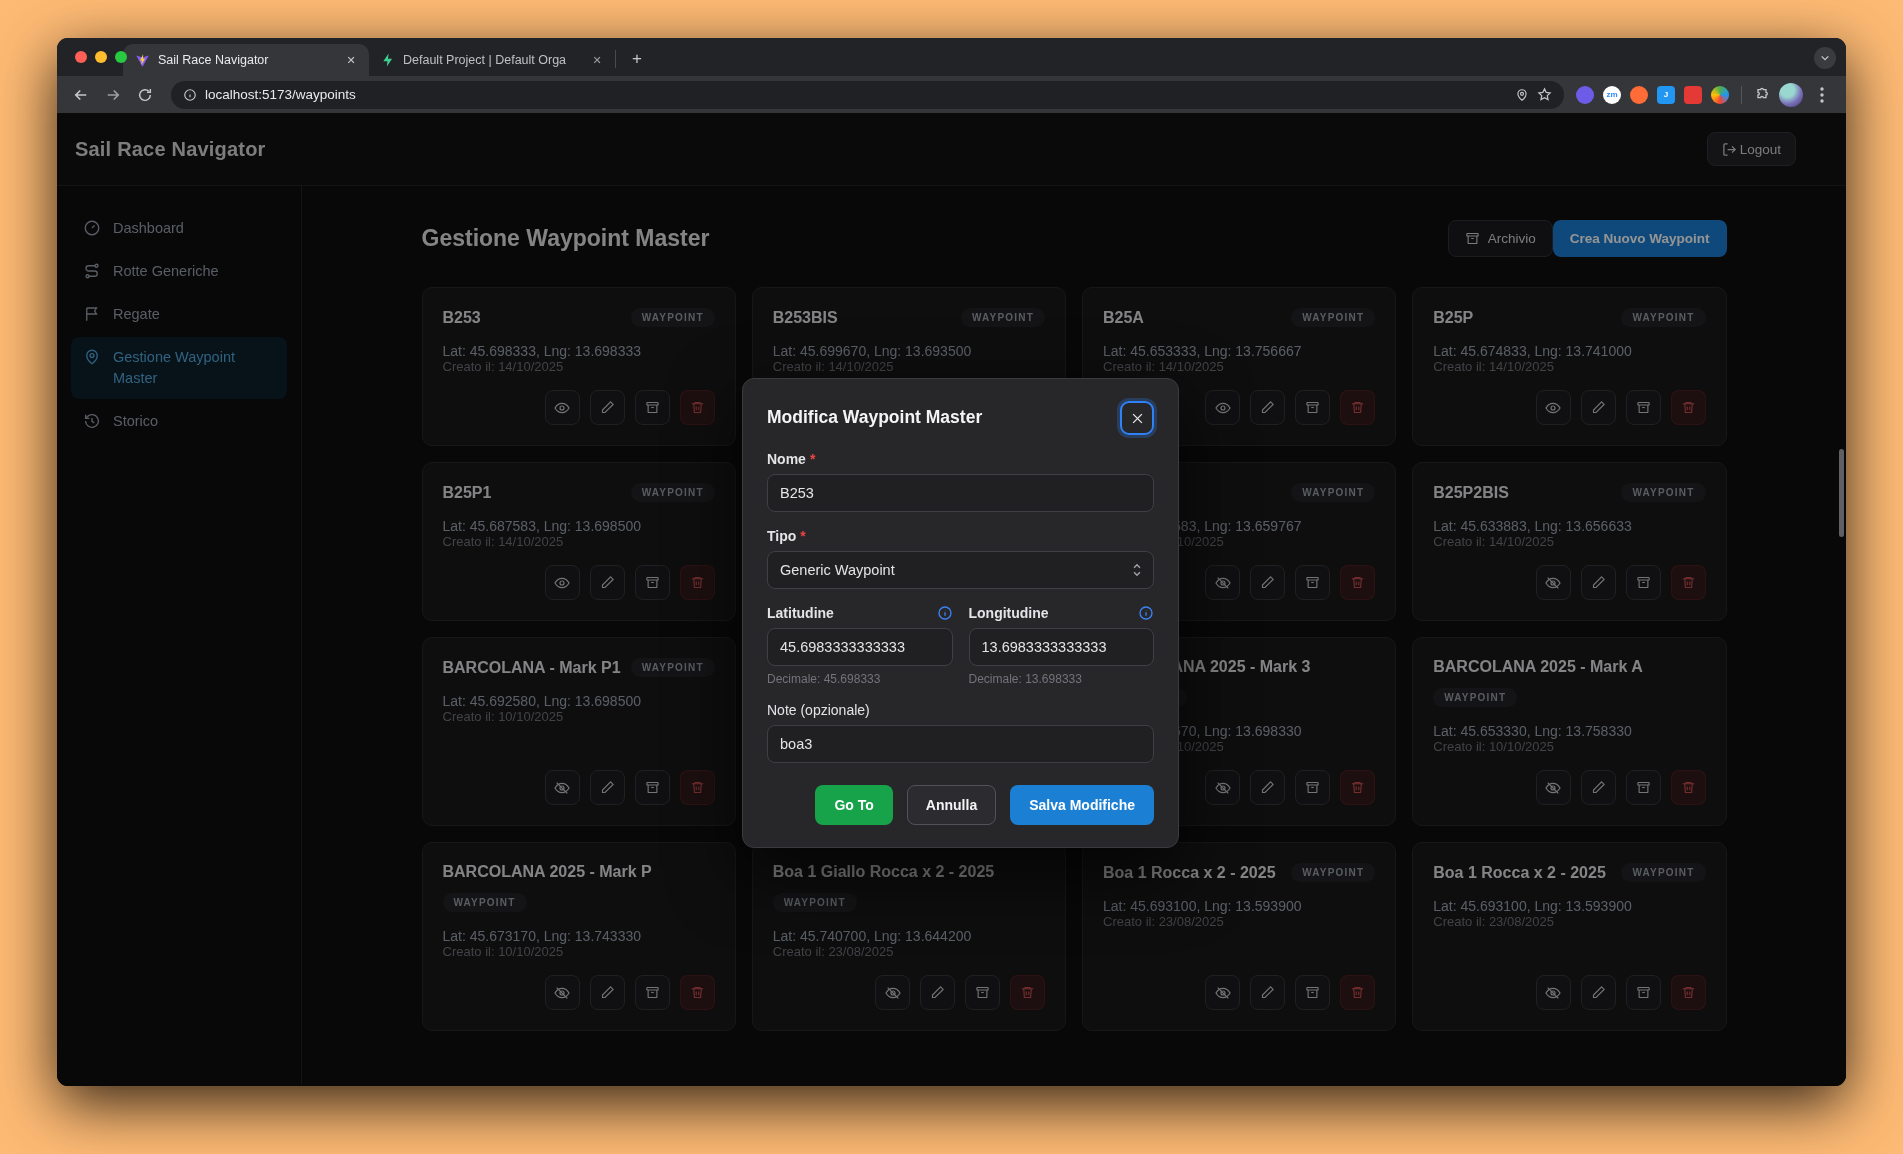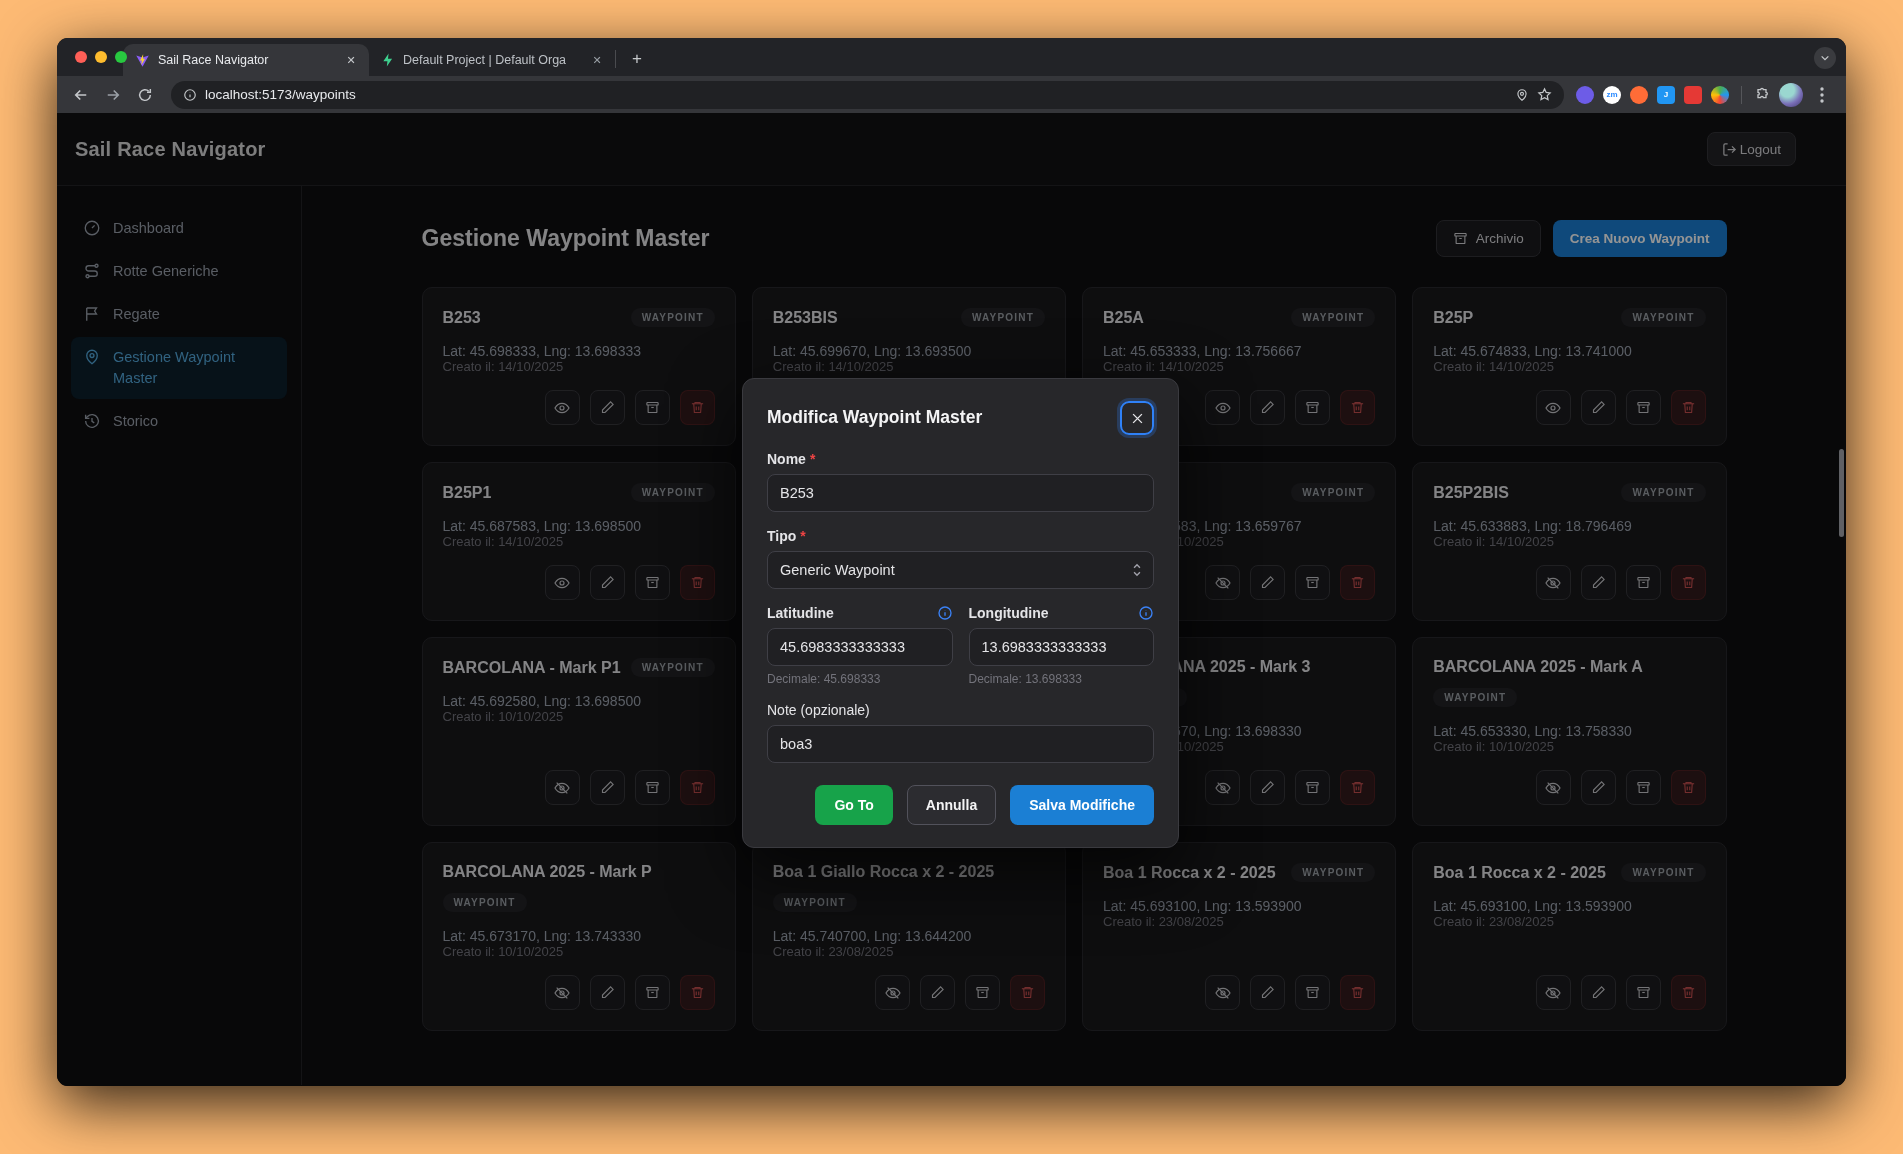--- a/index.html
+++ b/index.html
@@ -59,21 +59,21 @@
   .sidebar { width:245px; border-right:1px solid #232327; padding:22px 14px; flex:0 0 auto; }
   .nav-item { display:flex; align-items:flex-start; gap:12px; padding:10px 12px; border-radius:8px;
               color:#9aa1ac; font-size:14.5px; margin-bottom:2px; line-height:1.45; }
   .nav-item .nicon { flex:0 0 auto; margin-top:1px; display:flex; }
   .nav-item.active { background:#0d1f2b; color:#54a9dd; }
 
   .main { flex:1; overflow:hidden; }
   .container { width:1305px; margin:0 auto; }
   .page-head { margin-top:34px; display:flex; align-items:center; justify-content:space-between; }
   .page-head h2 { font-size:23px; font-weight:bold; color:#e3e3e5; }
-  .head-actions { display:flex; gap:12px; }
+  .head-actions { display:flex; }
   .btn { display:flex; align-items:center; gap:8px; height:37px; padding:0 16px; border-radius:8px;
          font-size:13.5px; border:1px solid transparent; }
   .btn.ghost { background:#1b1b1e; border-color:#333338; color:#d4d4d8; }
   .btn.primary { background:#1b7fd4; color:#fff; font-weight:bold; }
 
   
   .grid { margin-top:30px; display:grid; grid-template-columns:repeat(4,1fr); gap:16px; }
   .card { background:#19191b; border:1px solid #29292d; border-radius:10px; padding:20px;
           display:flex; flex-direction:column; }
   .card-top { display:flex; align-items:center; justify-content:space-between; gap:10px; }
@@ -551,21 +551,21 @@
                         <path d="M10 10.5v6M14 10.5v6"></path>
                       </svg>
                     </button>
                   </div>
                 </div>
                 <div class="card">
                   <div class="card-top">
                     <h3>B25P2BIS</h3>
                     <span class="badge">WAYPOINT</span>
                   </div>
-                  <div class="coords">Lat: 45.633883, Lng: 18.796469</div>
+                  <div class="coords">Lat: 45.633883, Lng: 13.656633</div>
                   <div class="created">Creato il: 14/10/2025</div>
                   <div class="actions">
                     <button class="icon-btn">
                       <svg width="16" height="16" viewBox="0 0 24 24" fill="none" stroke="currentColor" stroke-width="1.8">
                         <path d="M1.5 12S5.5 5 12 5s10.5 7 10.5 7-4 7-10.5 7S1.5 12 1.5 12z"></path>
                         <circle cx="12" cy="12" r="3"></circle>
                         <path d="M4 4l16 16"></path>
                       </svg>
                     </button>
                     <button class="icon-btn">

